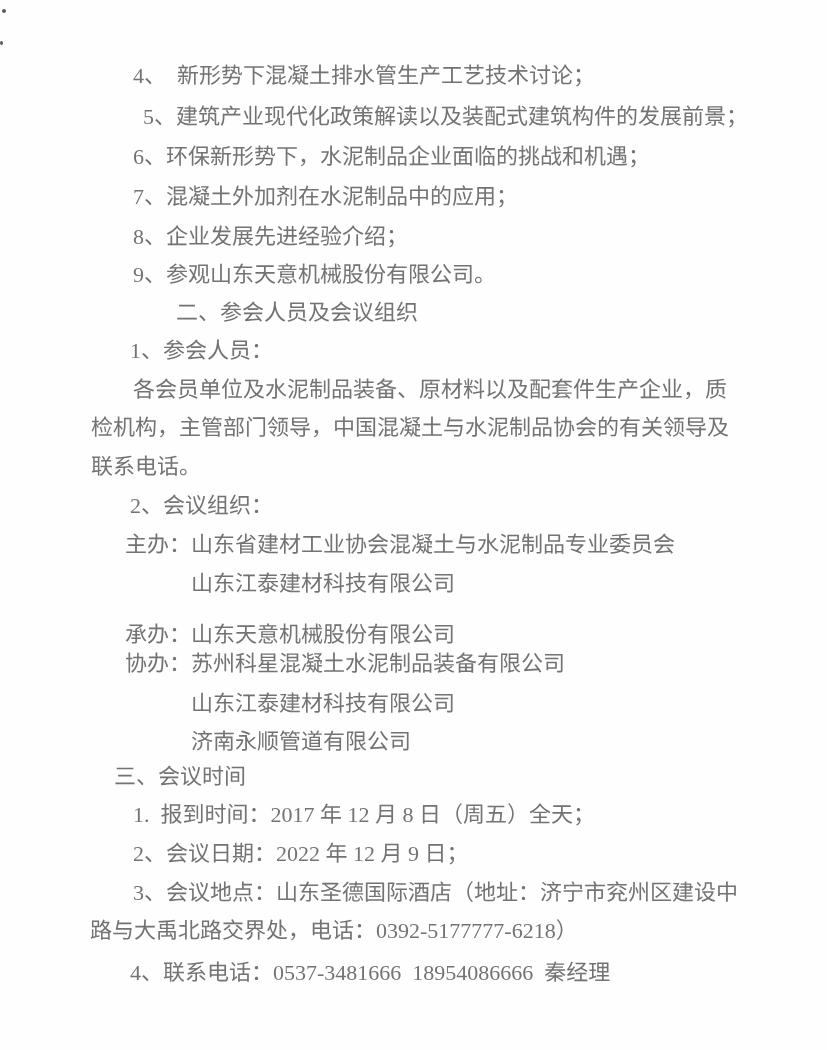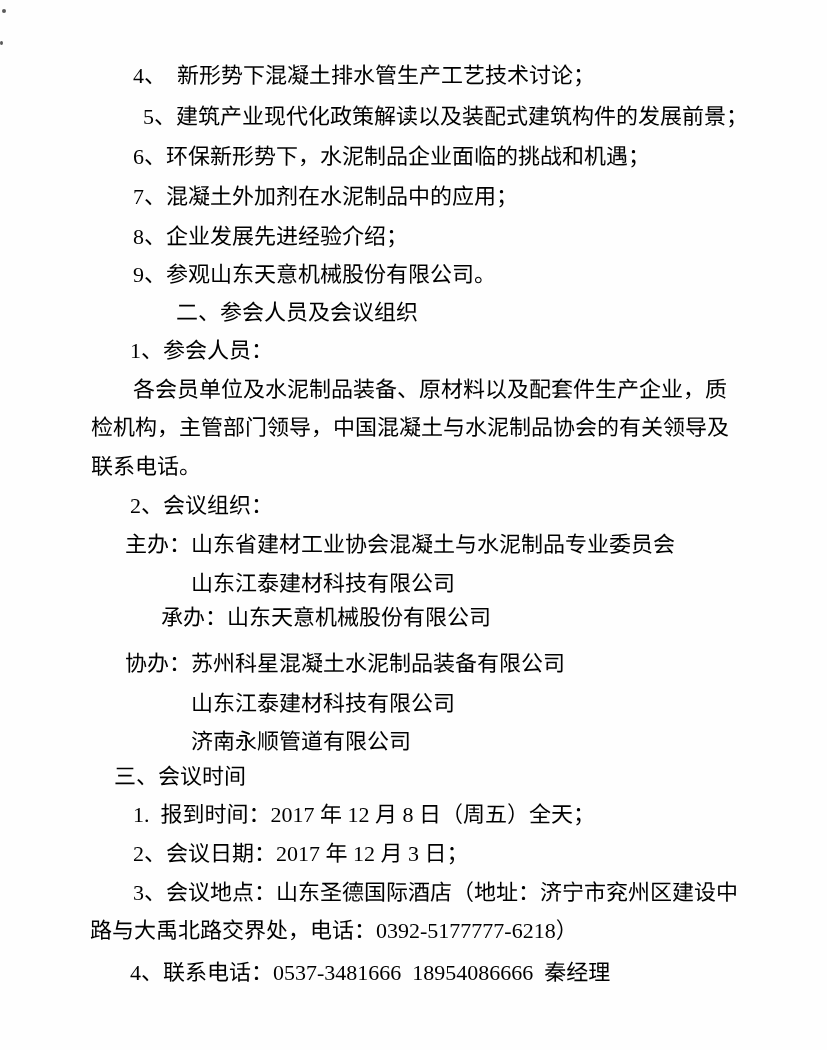--- a/index.html
+++ b/index.html
@@ -12,21 +12,21 @@
     width: 827px;
     height: 1050px;
     background: #fefefe;
     overflow: hidden;
     font-family: "Liberation Serif", "DejaVu Serif", serif;
   }
   .line {
     position: absolute;
     font-size: 22px;
     line-height: 28px;
-    color: #000000;
+    color: #737373;
     white-space: pre;
     letter-spacing: 0px;
   }
   .speck {
     position: absolute;
     background: #5a5a5a;
     border-radius: 50%;
   }
   .speck-1 { left: 2px; top: 9px;  width: 4px; height: 4px; }
   .speck-2 { left: 0px; top: 41px; width: 3px; height: 4px; }
@@ -50,25 +50,25 @@
   <div class="line" style="top:337px; left:130px;">1、参会人员：</div>
 
   <div class="line" style="top:376px; left:133px;">各会员单位及水泥制品装备、原材料以及配套件生产企业，质</div>
   <div class="line" style="top:414px; left:91px;">检机构，主管部门领导，中国混凝土与水泥制品协会的有关领导及</div>
   <div class="line" style="top:453px; left:91px;">联系电话。</div>
 
   <div class="line" style="top:492px; left:130px;">2、会议组织：</div>
 
   <div class="line" style="top:531px; left:125px;">主办：山东省建材工业协会混凝土与水泥制品专业委员会</div>
   <div class="line" style="top:570px; left:191px;">山东江泰建材科技有限公司</div>
-  <div class="line" style="top:604px; left:125px;margin-left:36px;">承办：山东天意机械股份有限公司</div>
+  <div class="line" style="top:621px; left:125px;">承办：山东天意机械股份有限公司</div>
   <div class="line" style="top:650px; left:125px;">协办：苏州科星混凝土水泥制品装备有限公司</div>
   <div class="line" style="top:690px; left:191px;">山东江泰建材科技有限公司</div>
   <div class="line" style="top:728px; left:191px;">济南永顺管道有限公司</div>
 
   <div class="line" style="top:763px; left:114px;">三、会议时间</div>
   <div class="line" style="top:801px; left:133px;">1.  报到时间：2017 年 12 月 8 日（周五）全天；</div>
-  <div class="line" style="top:840px; left:133px;">2、会议日期：2017 年 12 月 3 日；</div>
+  <div class="line" style="top:840px; left:133px;">2、会议日期：2022 年 12 月 9 日；</div>
   <div class="line" style="top:879px; left:133px;">3、会议地点：山东圣德国际酒店（地址：济宁市兖州区建设中</div>
   <div class="line" style="top:917px; left:90px;">路与大禹北路交界处，电话：0392-5177777-6218）</div>
   <div class="line" style="top:959px; left:130px;">4、联系电话：0537-3481666  18954086666  秦经理</div>
 
 </div>
 
 </body></html>

